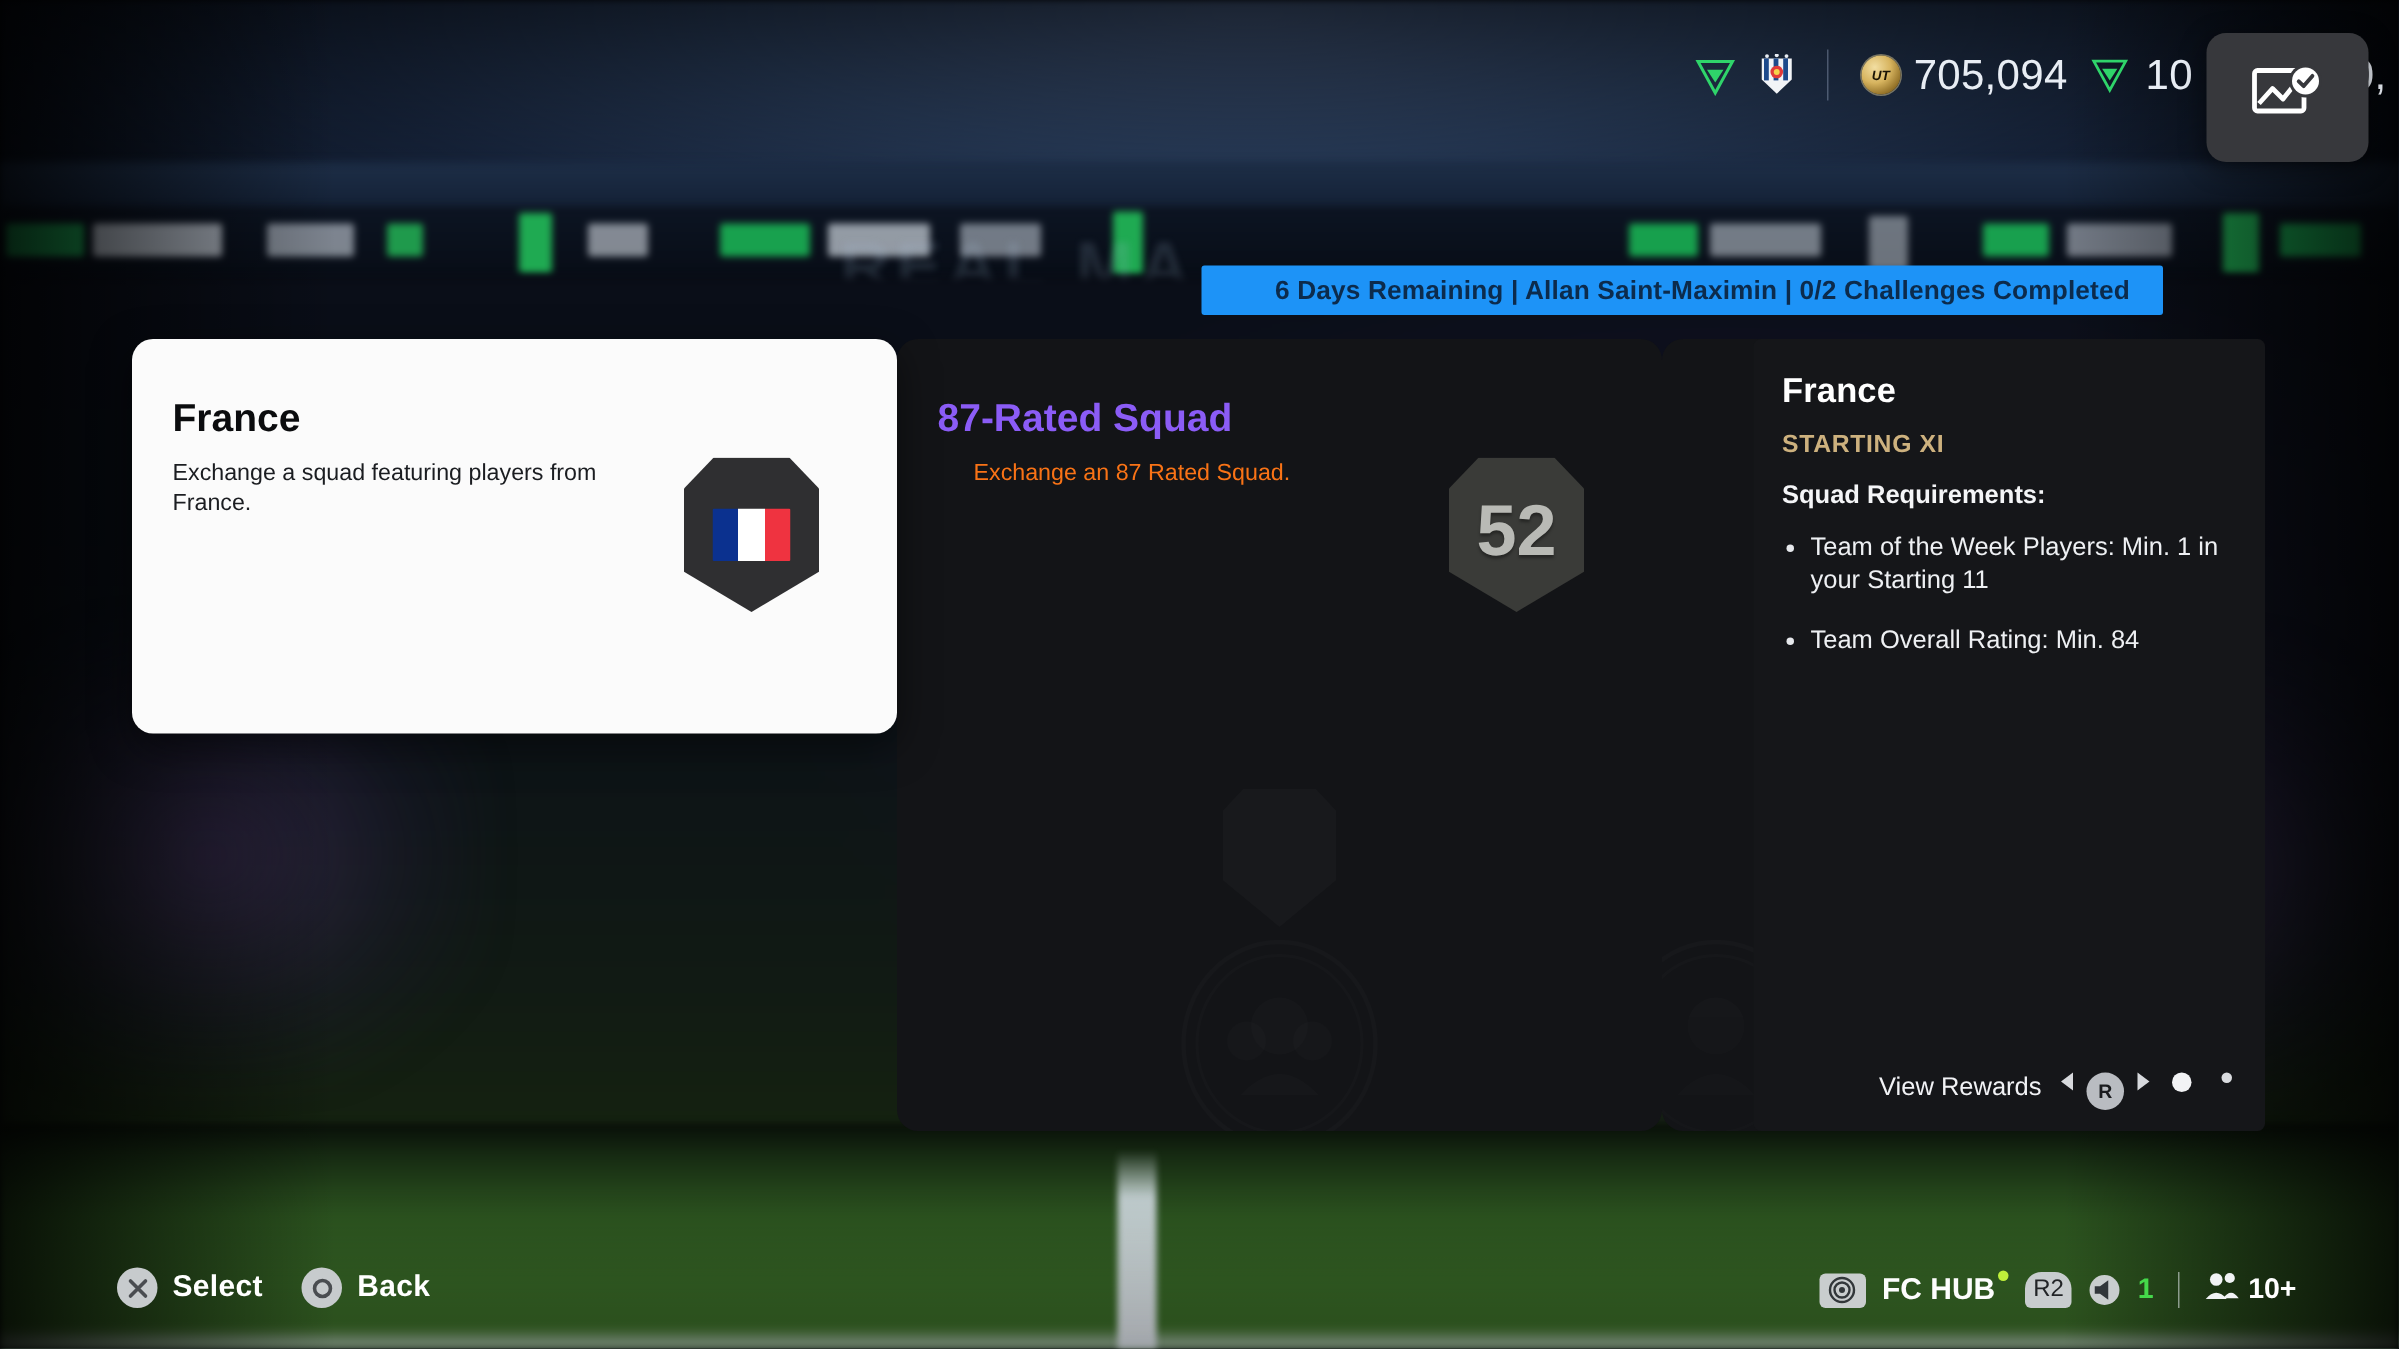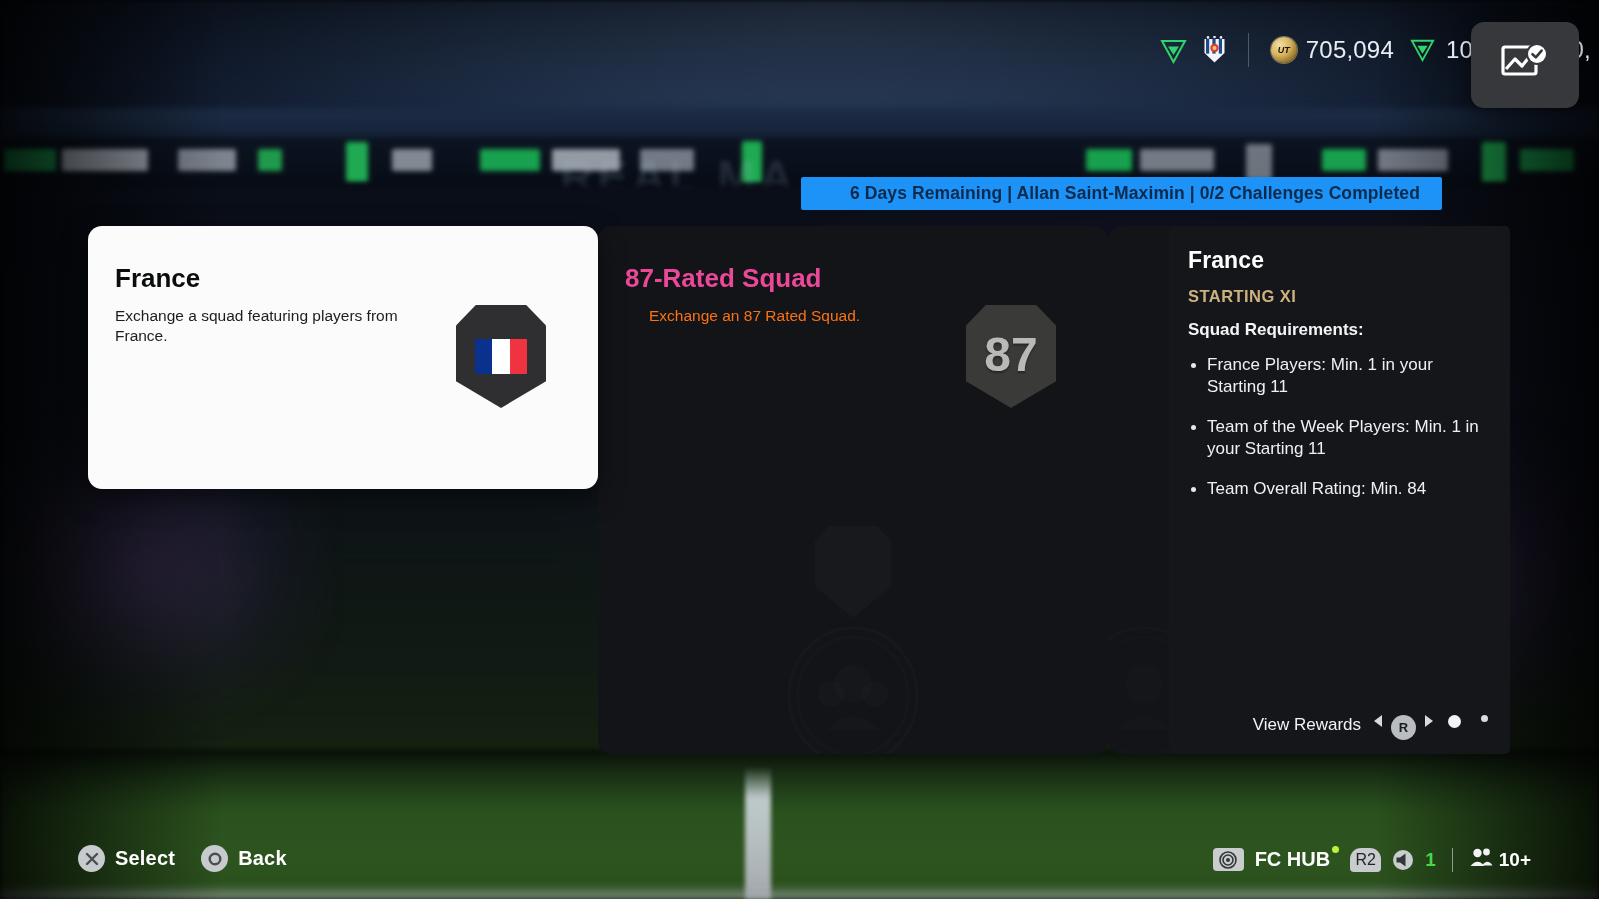--- a/index.html
+++ b/index.html
@@ -77,21 +77,21 @@
     padding-right:8px; z-index:20;
   }
   .top-wrap { display:flex; align-items:center; gap:16px; height:50px; margin-top:-18px; }
   .fut-tri {
     width:27px; height:27px; position:relative;
   }
   .fut-tri svg { display:block; }
   .club-crest { width:23px; height:28px; position:relative; }
   .top-div { width:1px; height:34px; background:rgba(150,165,190,.42); margin:0 6px; }
   .cur { display:flex; align-items:center; gap:9px; }
-  .cur-val { font-size:24px; color:#e8edf4; letter-spacing:.2px; }
+  .cur-val { font-size:28px; color:#e8edf4; letter-spacing:.2px; }
   .coin {
     width:26px; height:26px; border-radius:50%;
     background:radial-gradient(circle at 34% 30%, #f2dea2 0%, #d7b45f 42%, #8c6a22 78%, #5e4513 100%);
     display:flex; align-items:center; justify-content:center;
     box-shadow:0 0 0 1px rgba(240,220,160,.45);
   }
   .coin span { font-size:9px; font-weight:700; font-style:italic; color:#1b1405; }
   .hexsp {
     width:25px; height:27px; display:flex; align-items:center; justify-content:center;
     background:linear-gradient(160deg,#3a1d5e,#200f38);
@@ -129,21 +129,21 @@
   .cards { position:absolute; top:226px; left:88px; z-index:15; }
   .card {
     position:absolute; top:0; width:510px; height:528px;
     border-radius:14px; overflow:hidden;
   }
   .card.dark { background:#131417; }
   .card.sel { background:#fbfbfb; box-shadow:0 8px 26px rgba(0,0,0,.5); }
   .card-body { position:relative; padding:38px 30px 0 27px; height:100%; }
   .card-title { font-size:26px; font-weight:700; line-height:1.1; }
   .card.sel .card-title { color:#0b0c0e; }
-  .card.dark .card-title { color:#ec4899; }
+  .card.dark .card-title { color:#8b5cf6; }
   .card-desc { margin-top:13px; font-size:15.5px; line-height:1.33; max-width:300px; }
   .card.sel .card-desc { color:#1b1d21; }
   .card.dark .card-desc { color:#f97316;margin-left:24px; }
 
   .shield {
     position:absolute; right:52px; top:79px; width:90px; height:103px;
     clip-path:polygon(22% 0%, 78% 0%, 100% 20%, 100% 74%, 50% 100%, 0% 74%, 0% 20%);
     display:flex; align-items:center; justify-content:center;
   }
   .shield.flagshield { background:#2f2f31; }
@@ -348,21 +348,21 @@
         <circle cx="74" cy="62" r="19" fill="rgba(255,255,255,.028)"></circle>
         <path d="M48 108 q26 -28 52 0 z" fill="rgba(255,255,255,.028)"></path>
         <circle cx="52" cy="72" r="13" fill="rgba(255,255,255,.022)"></circle>
         <circle cx="96" cy="72" r="13" fill="rgba(255,255,255,.022)"></circle>
       </svg>
     </div>
     <div class="card-body">
       <div class="card-title">87-Rated Squad</div>
       <div class="card-desc">Exchange an 87 Rated Squad.</div>
       <div class="shield ratedshield">
-        <span>87</span>
+        <span>52</span>
       </div>
     </div>
   </div>
 
   <div class="card dark" style="left:1020px;width:88px;">
     <div class="crest-wm" style="left:36px;">
       <svg width="148" height="148" viewBox="0 0 148 148">
         <ellipse cx="74" cy="74" rx="64" ry="68" fill="none" stroke="rgba(255,255,255,.030)" stroke-width="3"></ellipse>
         <ellipse cx="74" cy="74" rx="55" ry="59" fill="none" stroke="rgba(255,255,255,.026)" stroke-width="2"></ellipse>
         <circle cx="74" cy="62" r="19" fill="rgba(255,255,255,.028)"></circle>
@@ -385,21 +385,20 @@
     </div>
   </div>
 
 </div>
 
 <div class="detail">
   <div class="d-title">France</div>
   <div class="d-sub">STARTING XI</div>
   <div class="d-req">Squad Requirements:</div>
   <ul class="d-list">
-    <li>France Players: Min. 1 in your Starting 11</li>
     <li>Team of the Week Players: Min. 1 in your Starting 11</li>
     <li>Team Overall Rating: Min. 84</li>
   </ul>
 
   <div class="rewards">
     <div class="rw-label">View Rewards</div>
     <div class="tri-l"></div>
     <div class="rbtn">R</div>
     <div class="tri-r"></div>
     <div class="dot-lg"></div>

